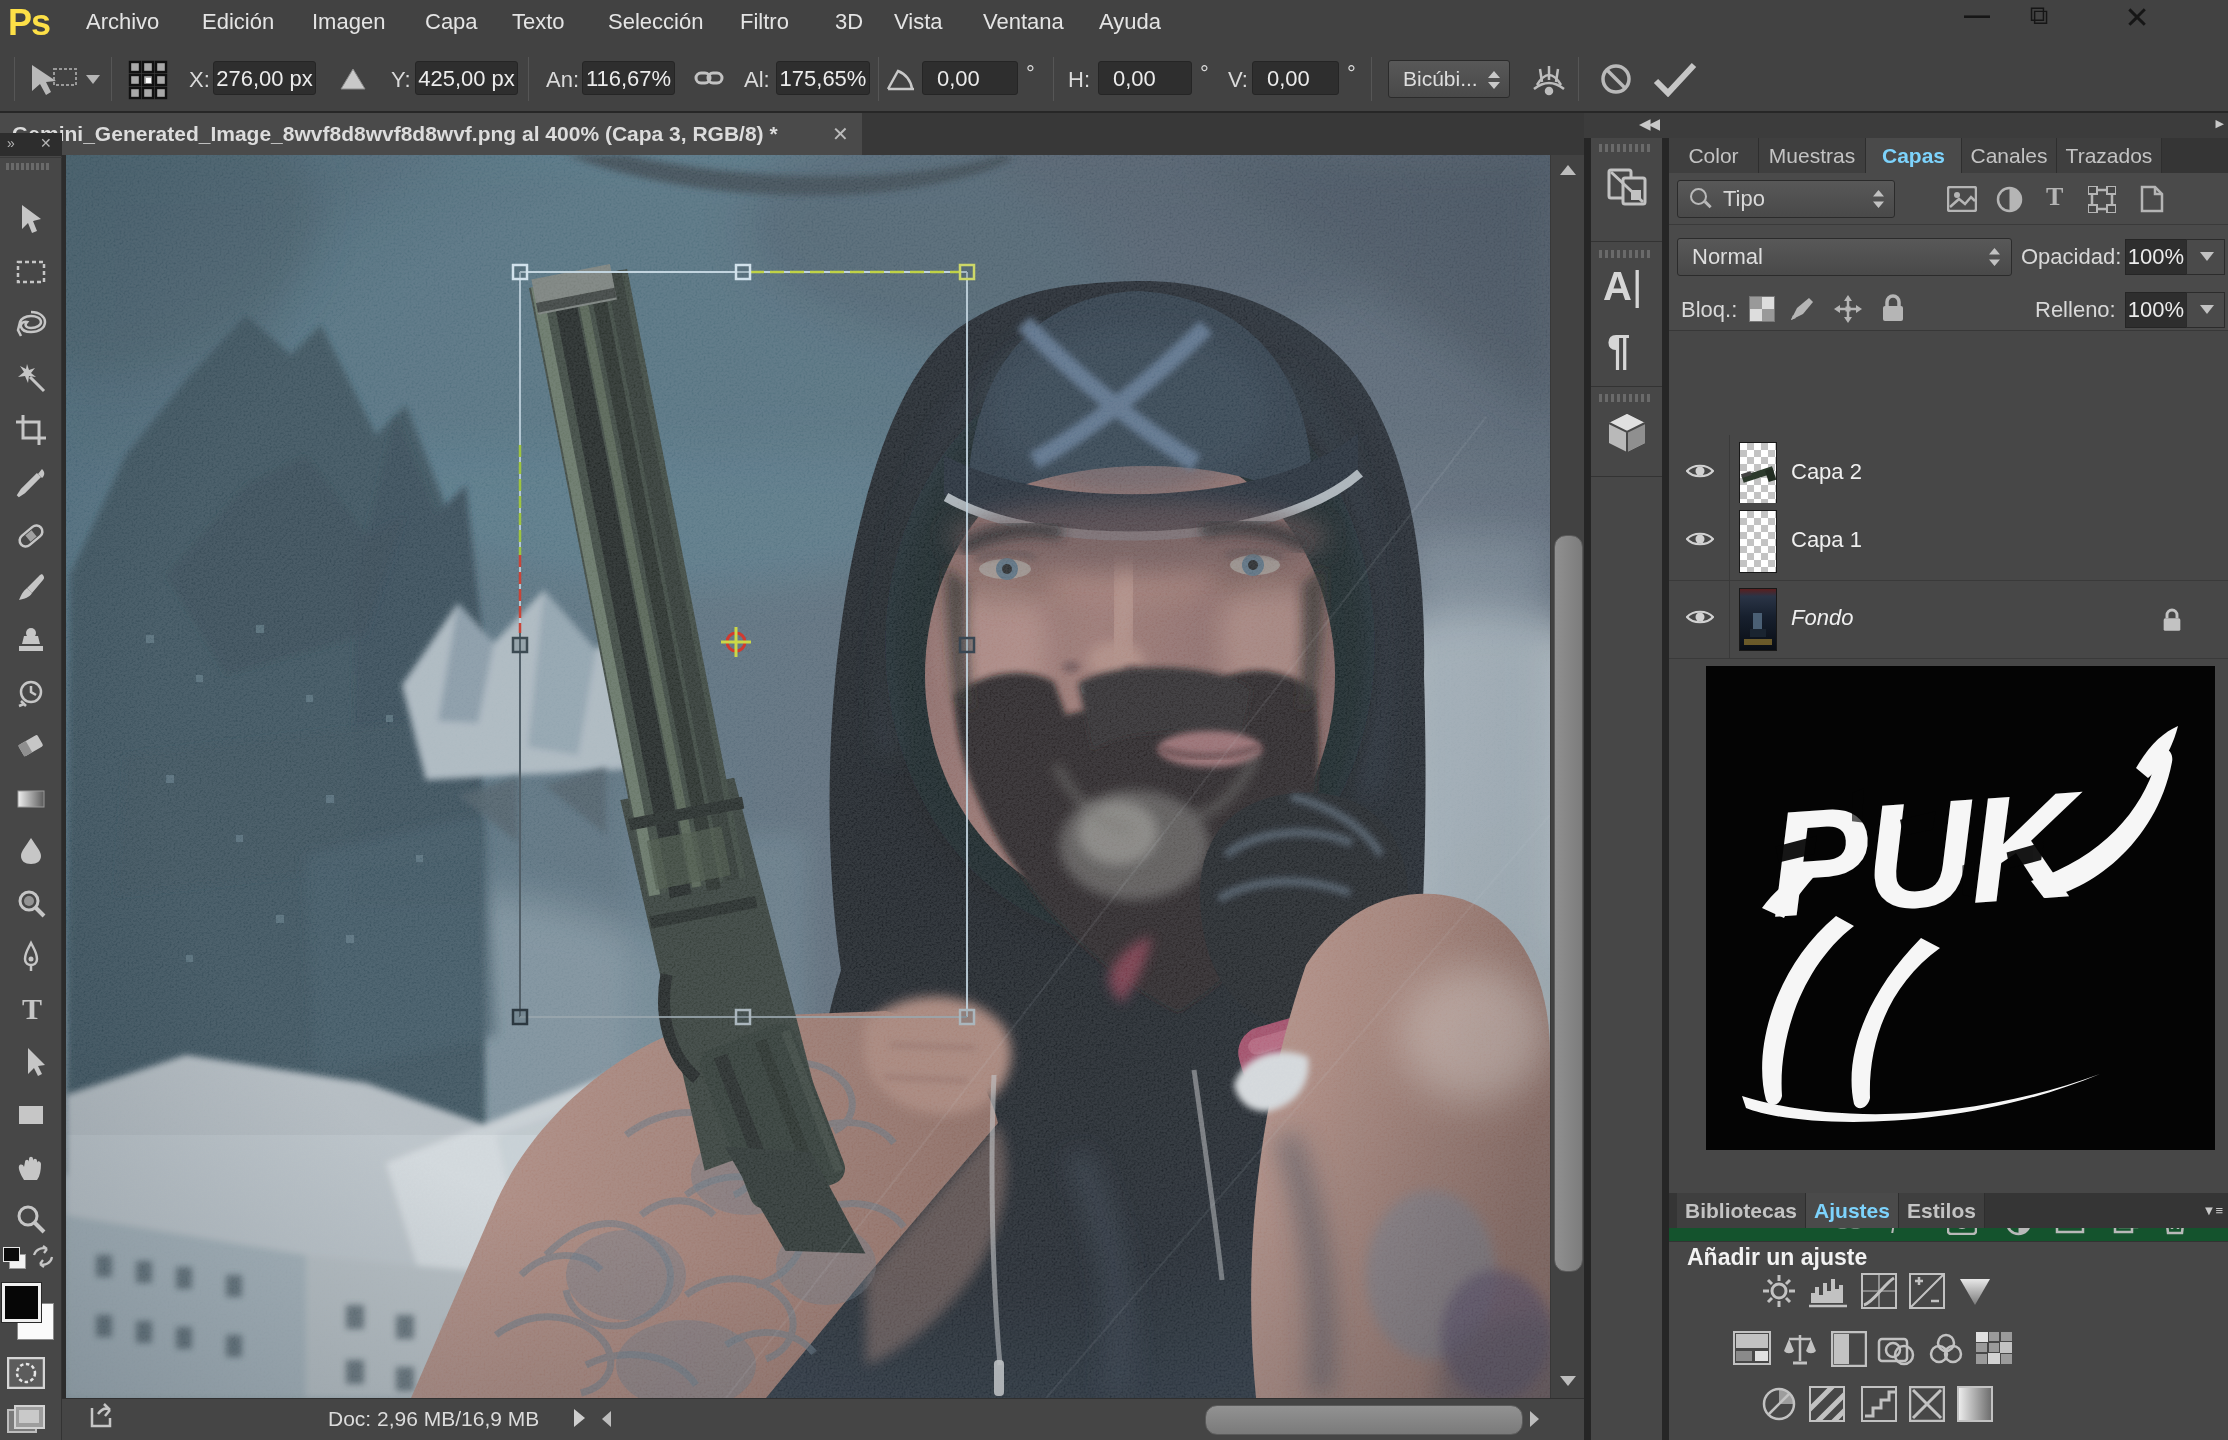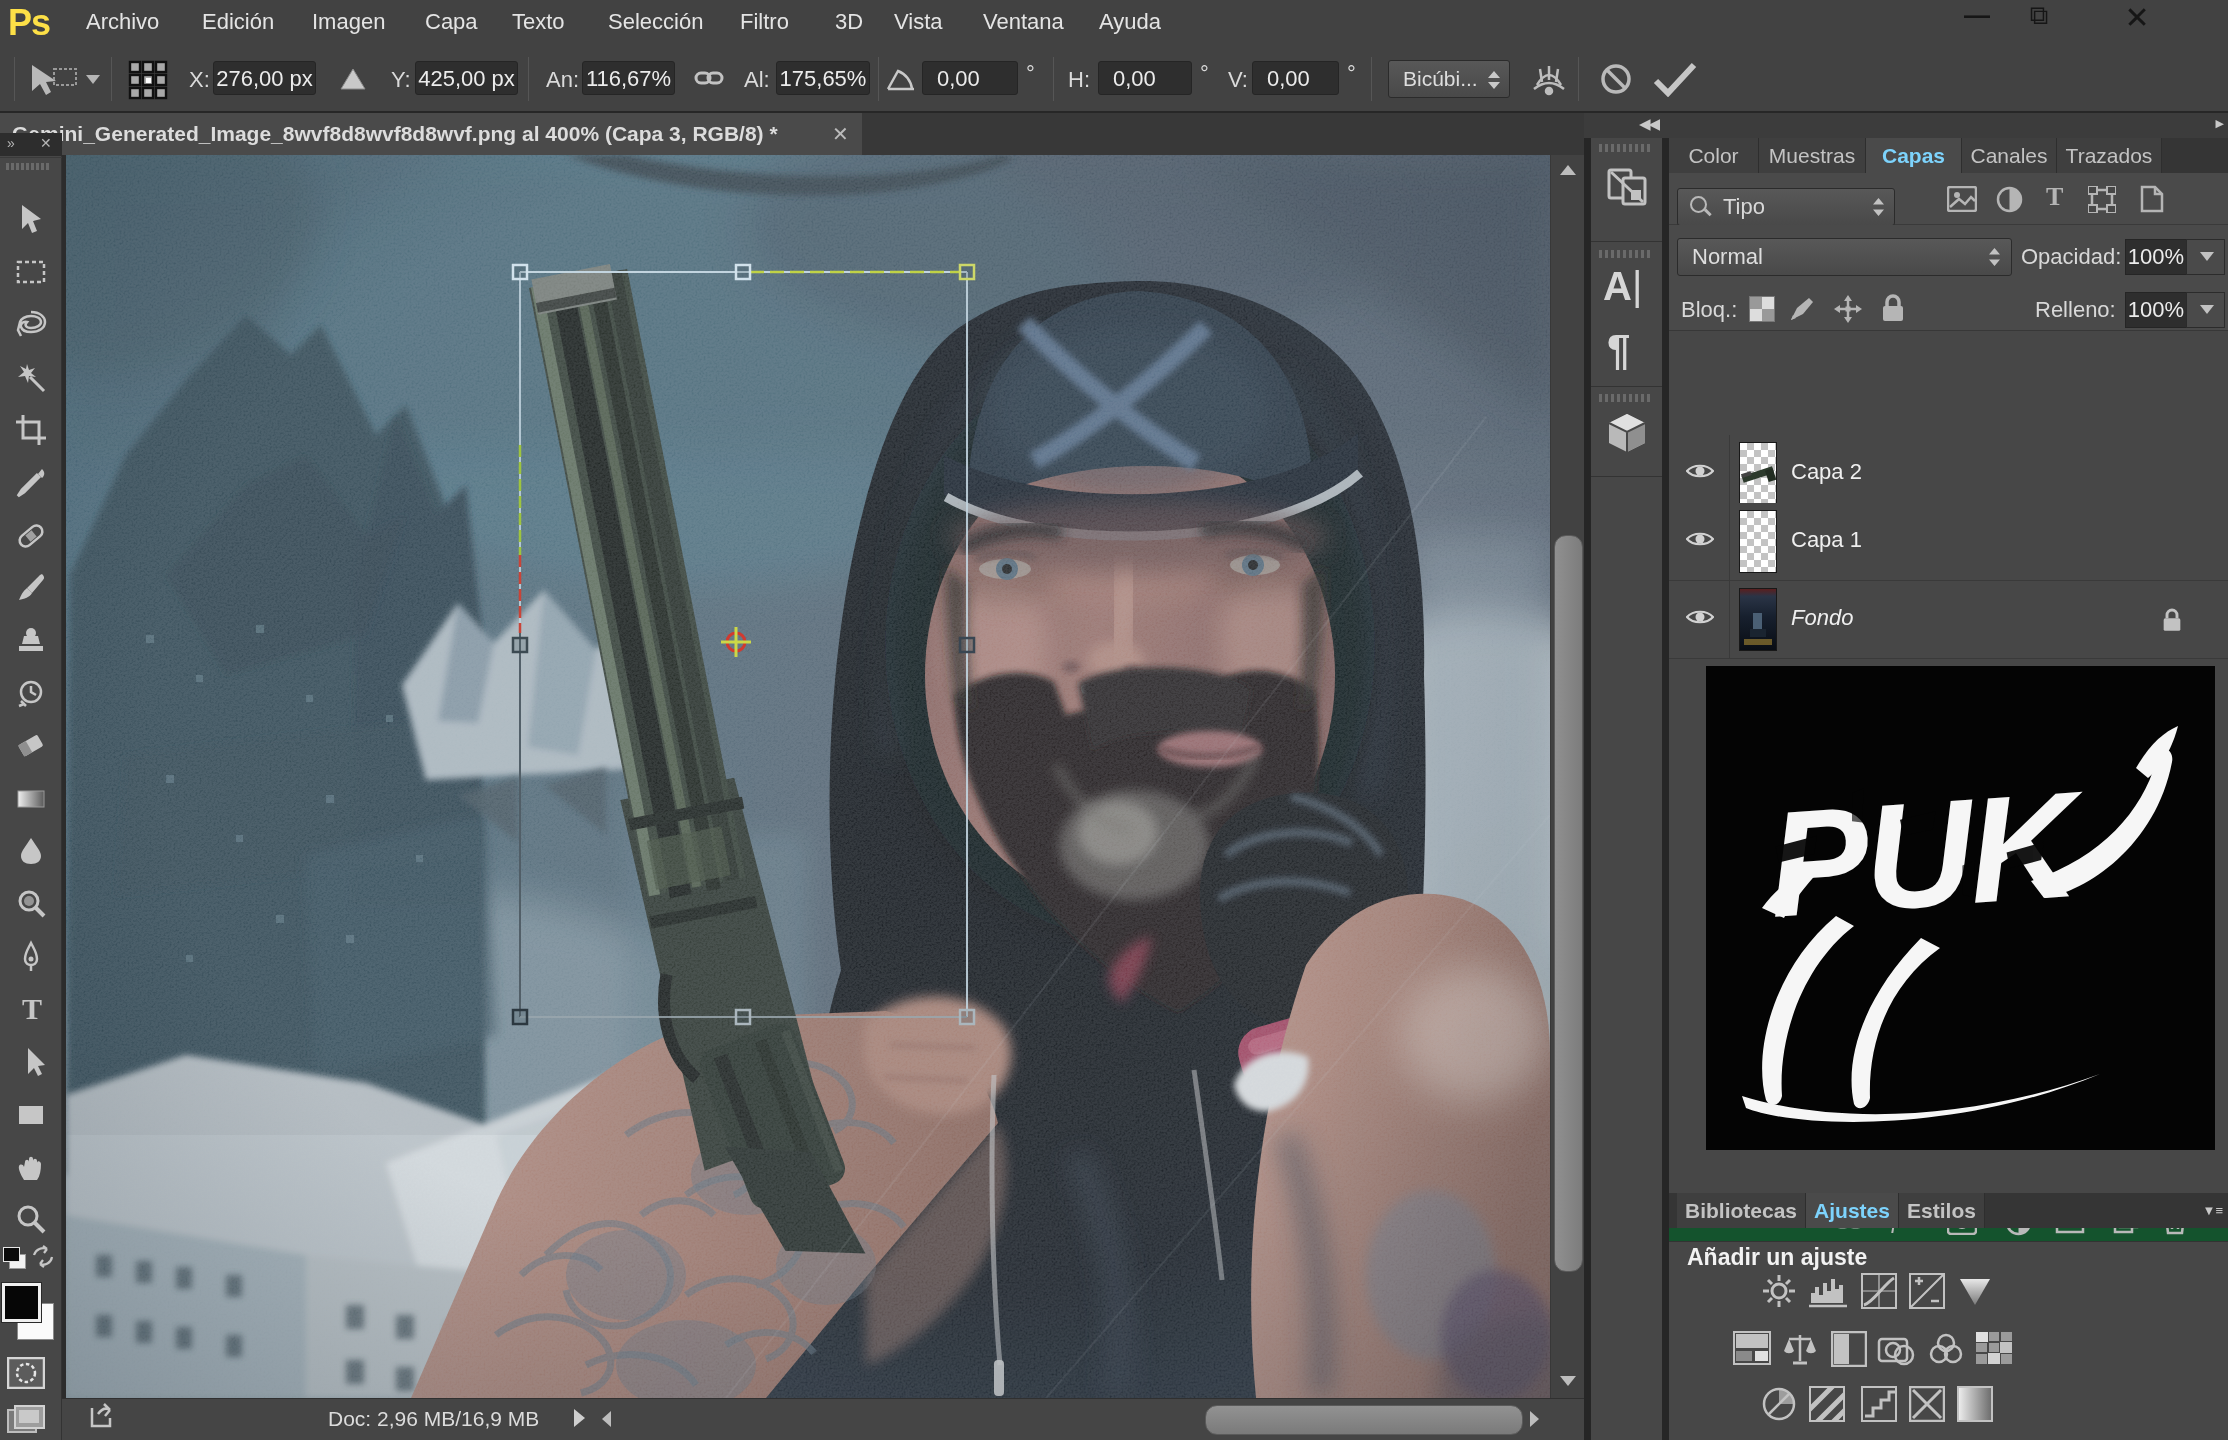--- a/index.html
+++ b/index.html
@@ -612,21 +612,21 @@
       <div class="ptabs" style="top:0;padding-left:24px;">
         <div class="ptab" style="left:0;width:89px;">Color</div>
         <div class="ptab" style="left:90px;width:106px;">Muestras</div>
         <div class="ptab act" style="left:197px;width:95px;font-weight:bold;">Capas</div>
         <div class="ptab" style="left:293px;width:94px;">Canales</div>
         <div class="ptab" style="left:388px;width:104px;">Trazados</div>
         <div style="position:absolute;right:6px;top:10px;color:#c9c9c9;font-size:13px;">▼<span style="letter-spacing:-1px;">≡</span></div>
       </div>
       
       <div style="position:absolute;left:0;top:35px;width:559px;height:52px;background:#4a4a4a;border-bottom:1px solid #3a3a3a;box-sizing:border-box;">
-        <div class="drop" style="left:8px;top:15px;width:218px;">
+        <div class="drop" style="left:8px;top:7px;width:218px;">
           <span style="position:absolute;left:12px;top:7px;width:17px;height:17px;border:2.5px solid #b9b9b9;border-radius:50%;box-sizing:border-box;"></span>
           <span style="position:absolute;left:26px;top:22px;width:8px;height:2.5px;background:#b9b9b9;transform:rotate(45deg);"></span>
           <span style="position:absolute;left:45px;color:#d8d8d8;">Tipo</span>
           <svg style="position:absolute;right:9px;top:9px;" width="13" height="18" viewBox="0 0 13 18">
               <path d="M6.5 0 L12 6.5 L1 6.5 Z M6.5 18 L12 11.5 L1 11.5 Z" fill="#c2c2c2"></path>
             </svg>
         </div>
         <svg style="position:absolute;left:278px;top:13px;" width="30" height="26" viewBox="0 0 30 26">
             <rect x="1" y="1" width="28" height="24" rx="2" fill="none" stroke="#b5b5b5" stroke-width="2.5"></rect>
             <circle cx="10" cy="9" r="3" fill="#b5b5b5"></circle>

